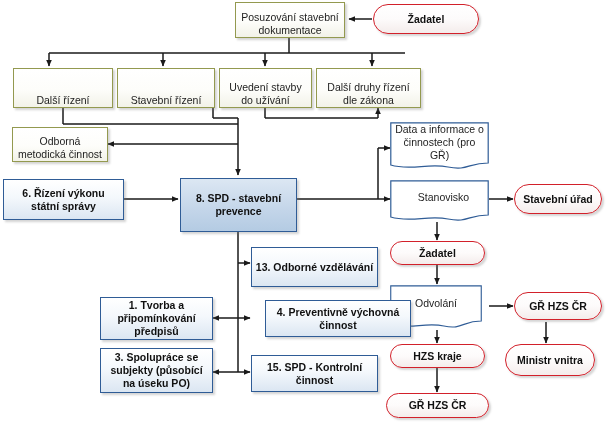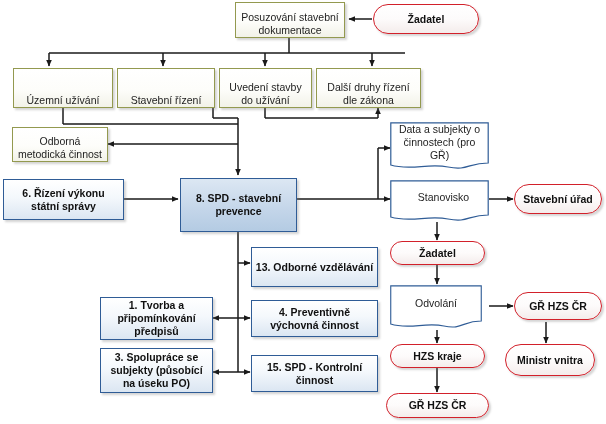--- a/index.html
+++ b/index.html
@@ -152,21 +152,21 @@
 
   <div class="node olive" style="left:235px;top:2px;width:110px;height:36px;">
     <span>Posuzování stavební dokumentace</span>
   </div>
 
   <div class="node term" style="left:373px;top:4px;width:106px;height:30px;">
     <span>Žadatel</span>
   </div>
 
   <div class="node olive" style="left:13px;top:68px;width:100px;height:40px;">
-    <span>Územní užívání</span>
+    <span>Další řízení</span>
   </div>
   <div class="node olive" style="left:117px;top:68px;width:98px;height:40px;">
     <span>Stavební řízení</span>
   </div>
   <div class="node olive" style="left:219px;top:68px;width:93px;height:40px;">
     <span>Uvedení stavby do užívání</span>
   </div>
   <div class="node olive" style="left:316px;top:68px;width:105px;height:40px;">
     <span>Další druhy řízení dle zákona</span>
   </div>
@@ -180,21 +180,21 @@
   </div>
 
   <div class="node blue-fill" style="left:180px;top:178px;width:117px;height:54px;">
     <span>8. SPD - stavební prevence</span>
   </div>
 
   <div class="node doc" style="left:390px;top:122px;width:99px;height:50px;">
     <svg class="doc-svg" viewBox="0 0 99 50" preserveAspectRatio="none">
       <path d="M0.8,0.8 L98.2,0.8 L98.2,41 C78,41 78,49 58,45 C38,41 20,49 0.8,43 Z" fill="#ffffff" stroke="#2f5c96" stroke-width="1.2"></path>
     </svg>
-    <span class="doc-txt">Data a subjekty o činnostech (pro GŘ)</span>
+    <span class="doc-txt">Data a informace o činnostech (pro GŘ)</span>
   </div>
 
   <div class="node doc" style="left:390px;top:180px;width:99px;height:44px;padding-left:8px;">
     <svg class="doc-svg" viewBox="0 0 99 44" preserveAspectRatio="none">
       <path d="M0.8,0.8 L98.2,0.8 L98.2,35 C78,35 78,43 58,39 C38,35 20,43 0.8,37 Z" fill="#ffffff" stroke="#2f5c96" stroke-width="1.2"></path>
     </svg>
     <span class="doc-txt">Stanovisko</span>
   </div>
 
   <div class="node term" style="left:514px;top:184px;width:88px;height:30px;">
@@ -224,21 +224,21 @@
     <span>Ministr vnitra</span>
   </div>
 
   <div class="node term" style="left:386px;top:393px;width:103px;height:25px;">
     <span>GŘ HZS ČR</span>
   </div>
 
   <div class="node blue" style="left:251px;top:247px;width:127px;height:40px;">
     <span>13. Odborné vzdělávání</span>
   </div>
-  <div class="node blue" style="left:251px;top:300px;width:127px;height:37px;">
+  <div class="node blue" style="left:265px;top:300px;width:146px;height:37px;">
     <span>4. Preventivně výchovná činnost</span>
   </div>
   <div class="node blue" style="left:251px;top:355px;width:127px;height:37px;">
     <span>15. SPD - Kontrolní činnost</span>
   </div>
 
   <div class="node blue" style="left:100px;top:297px;width:113px;height:43px;">
     <span>1. Tvorba a připomínkování předpisů</span>
   </div>
   <div class="node blue" style="left:100px;top:348px;width:113px;height:45px;">

